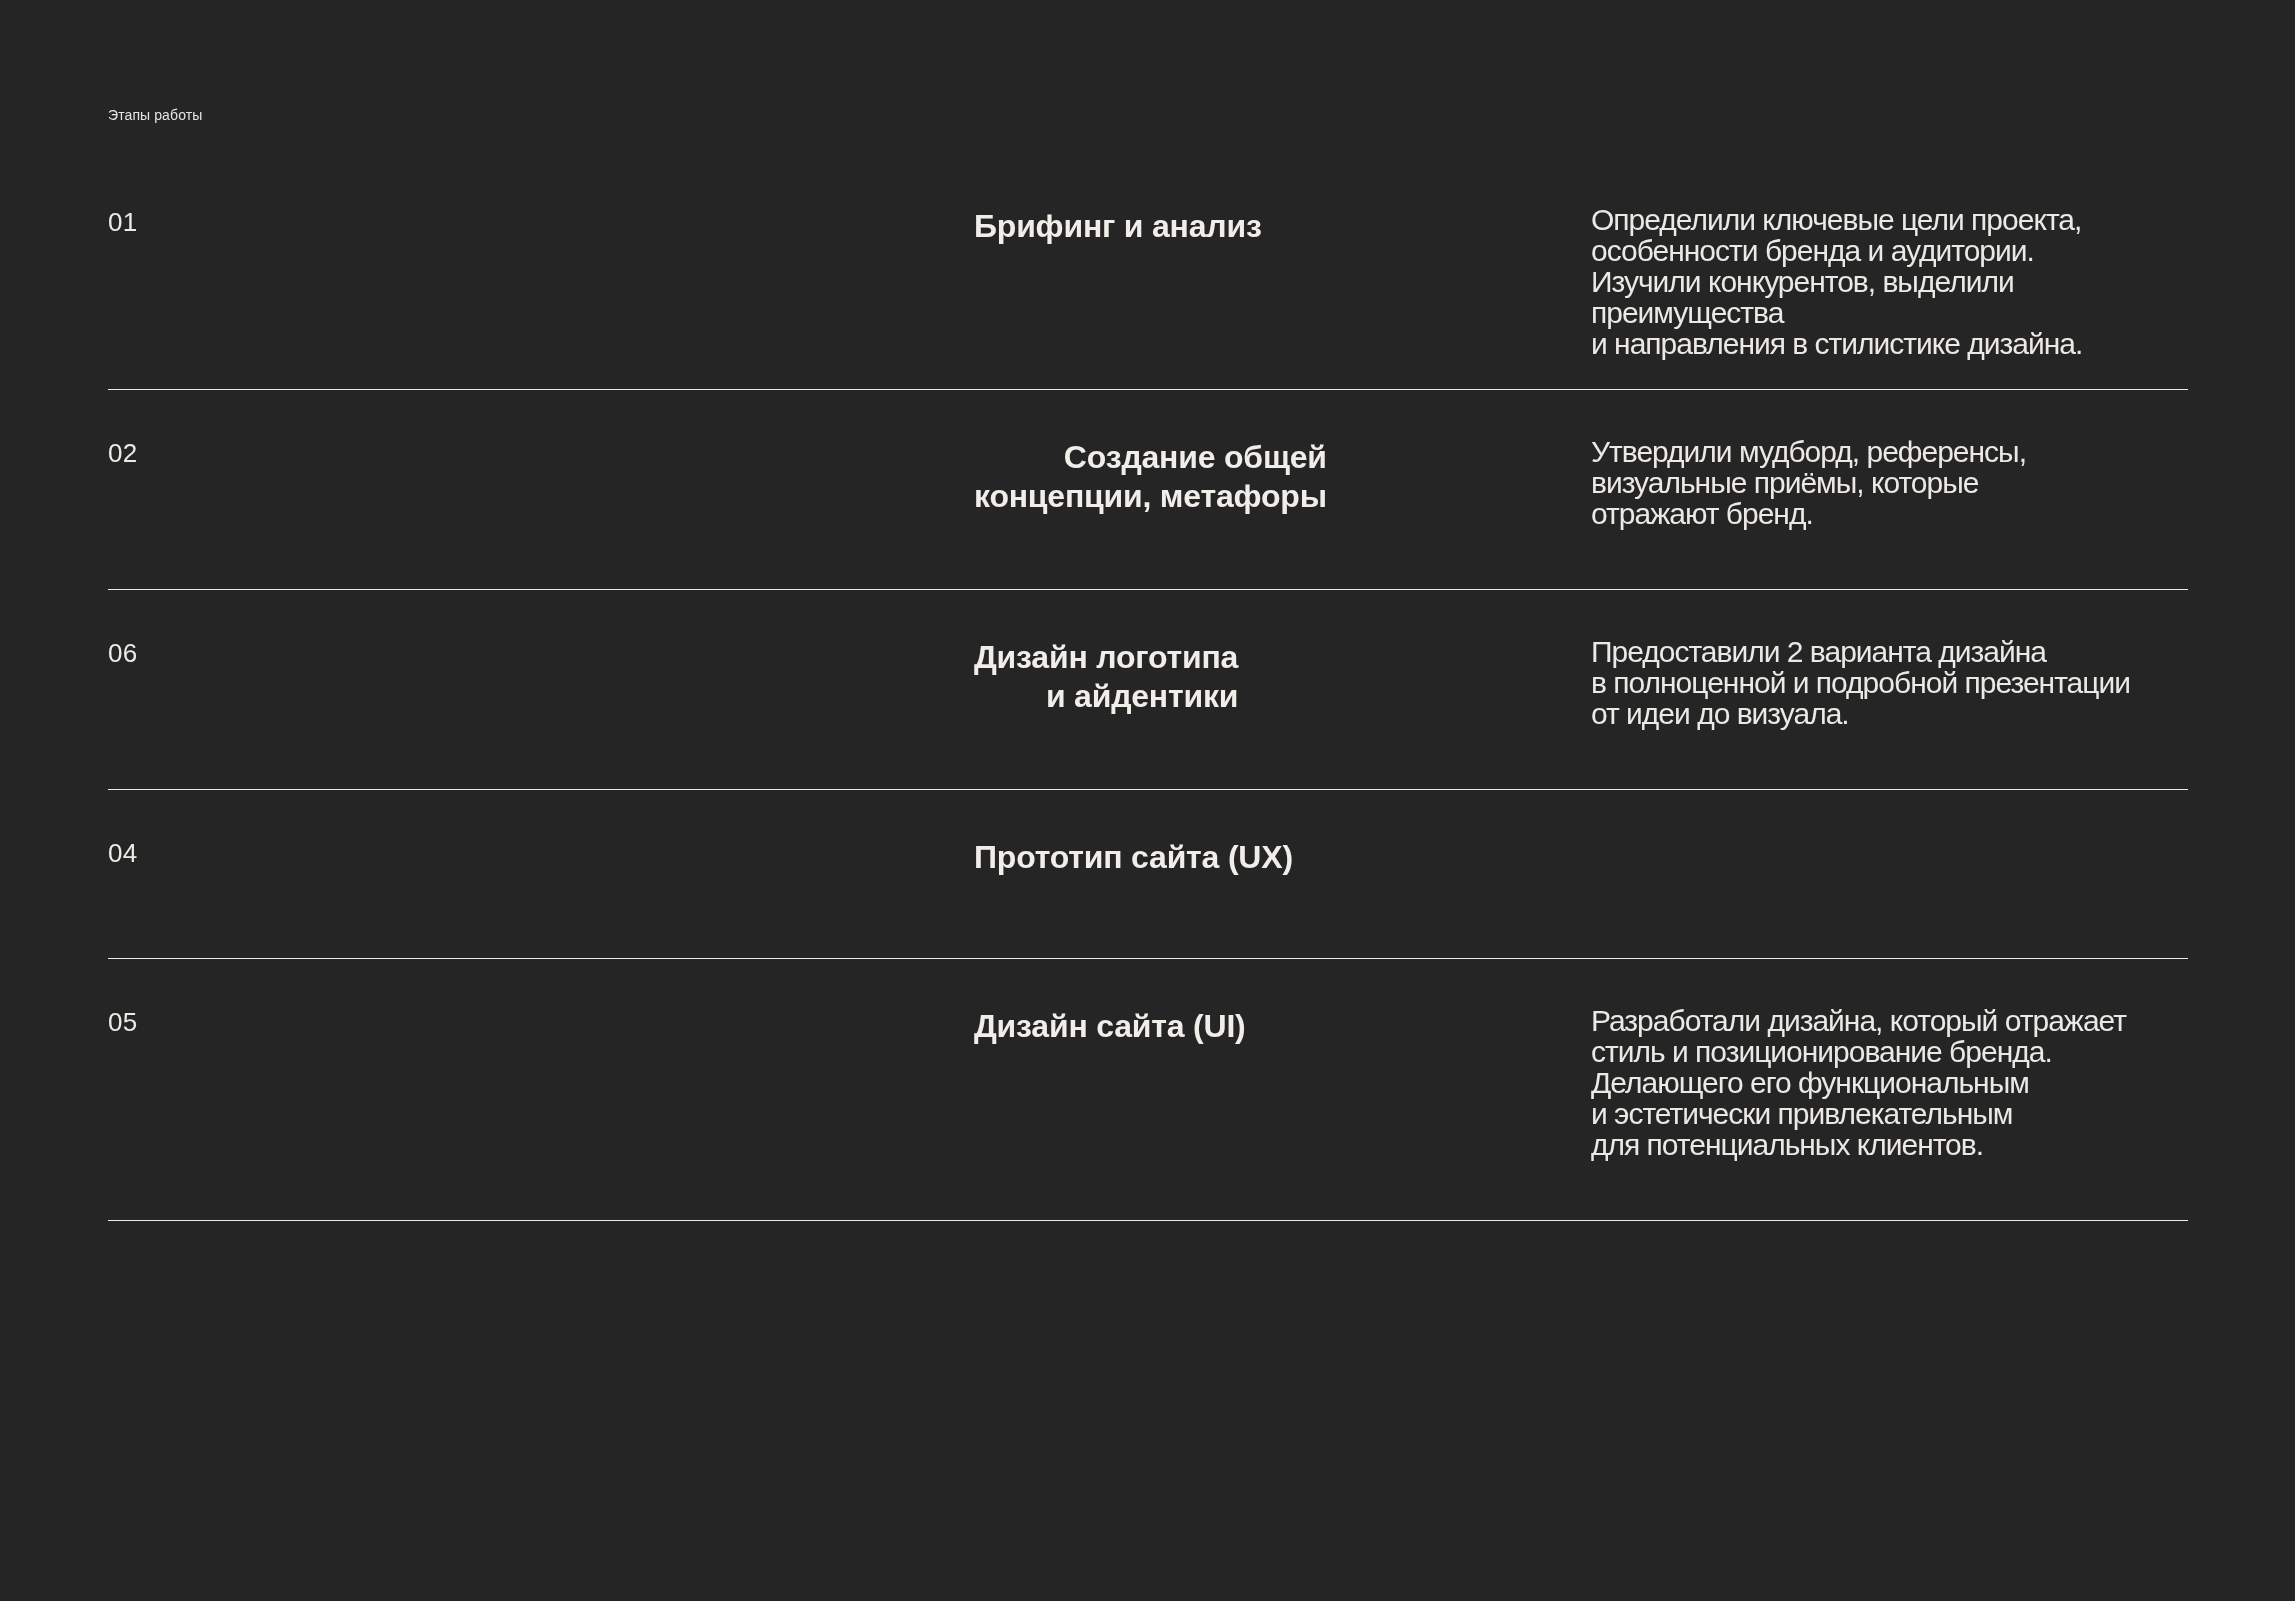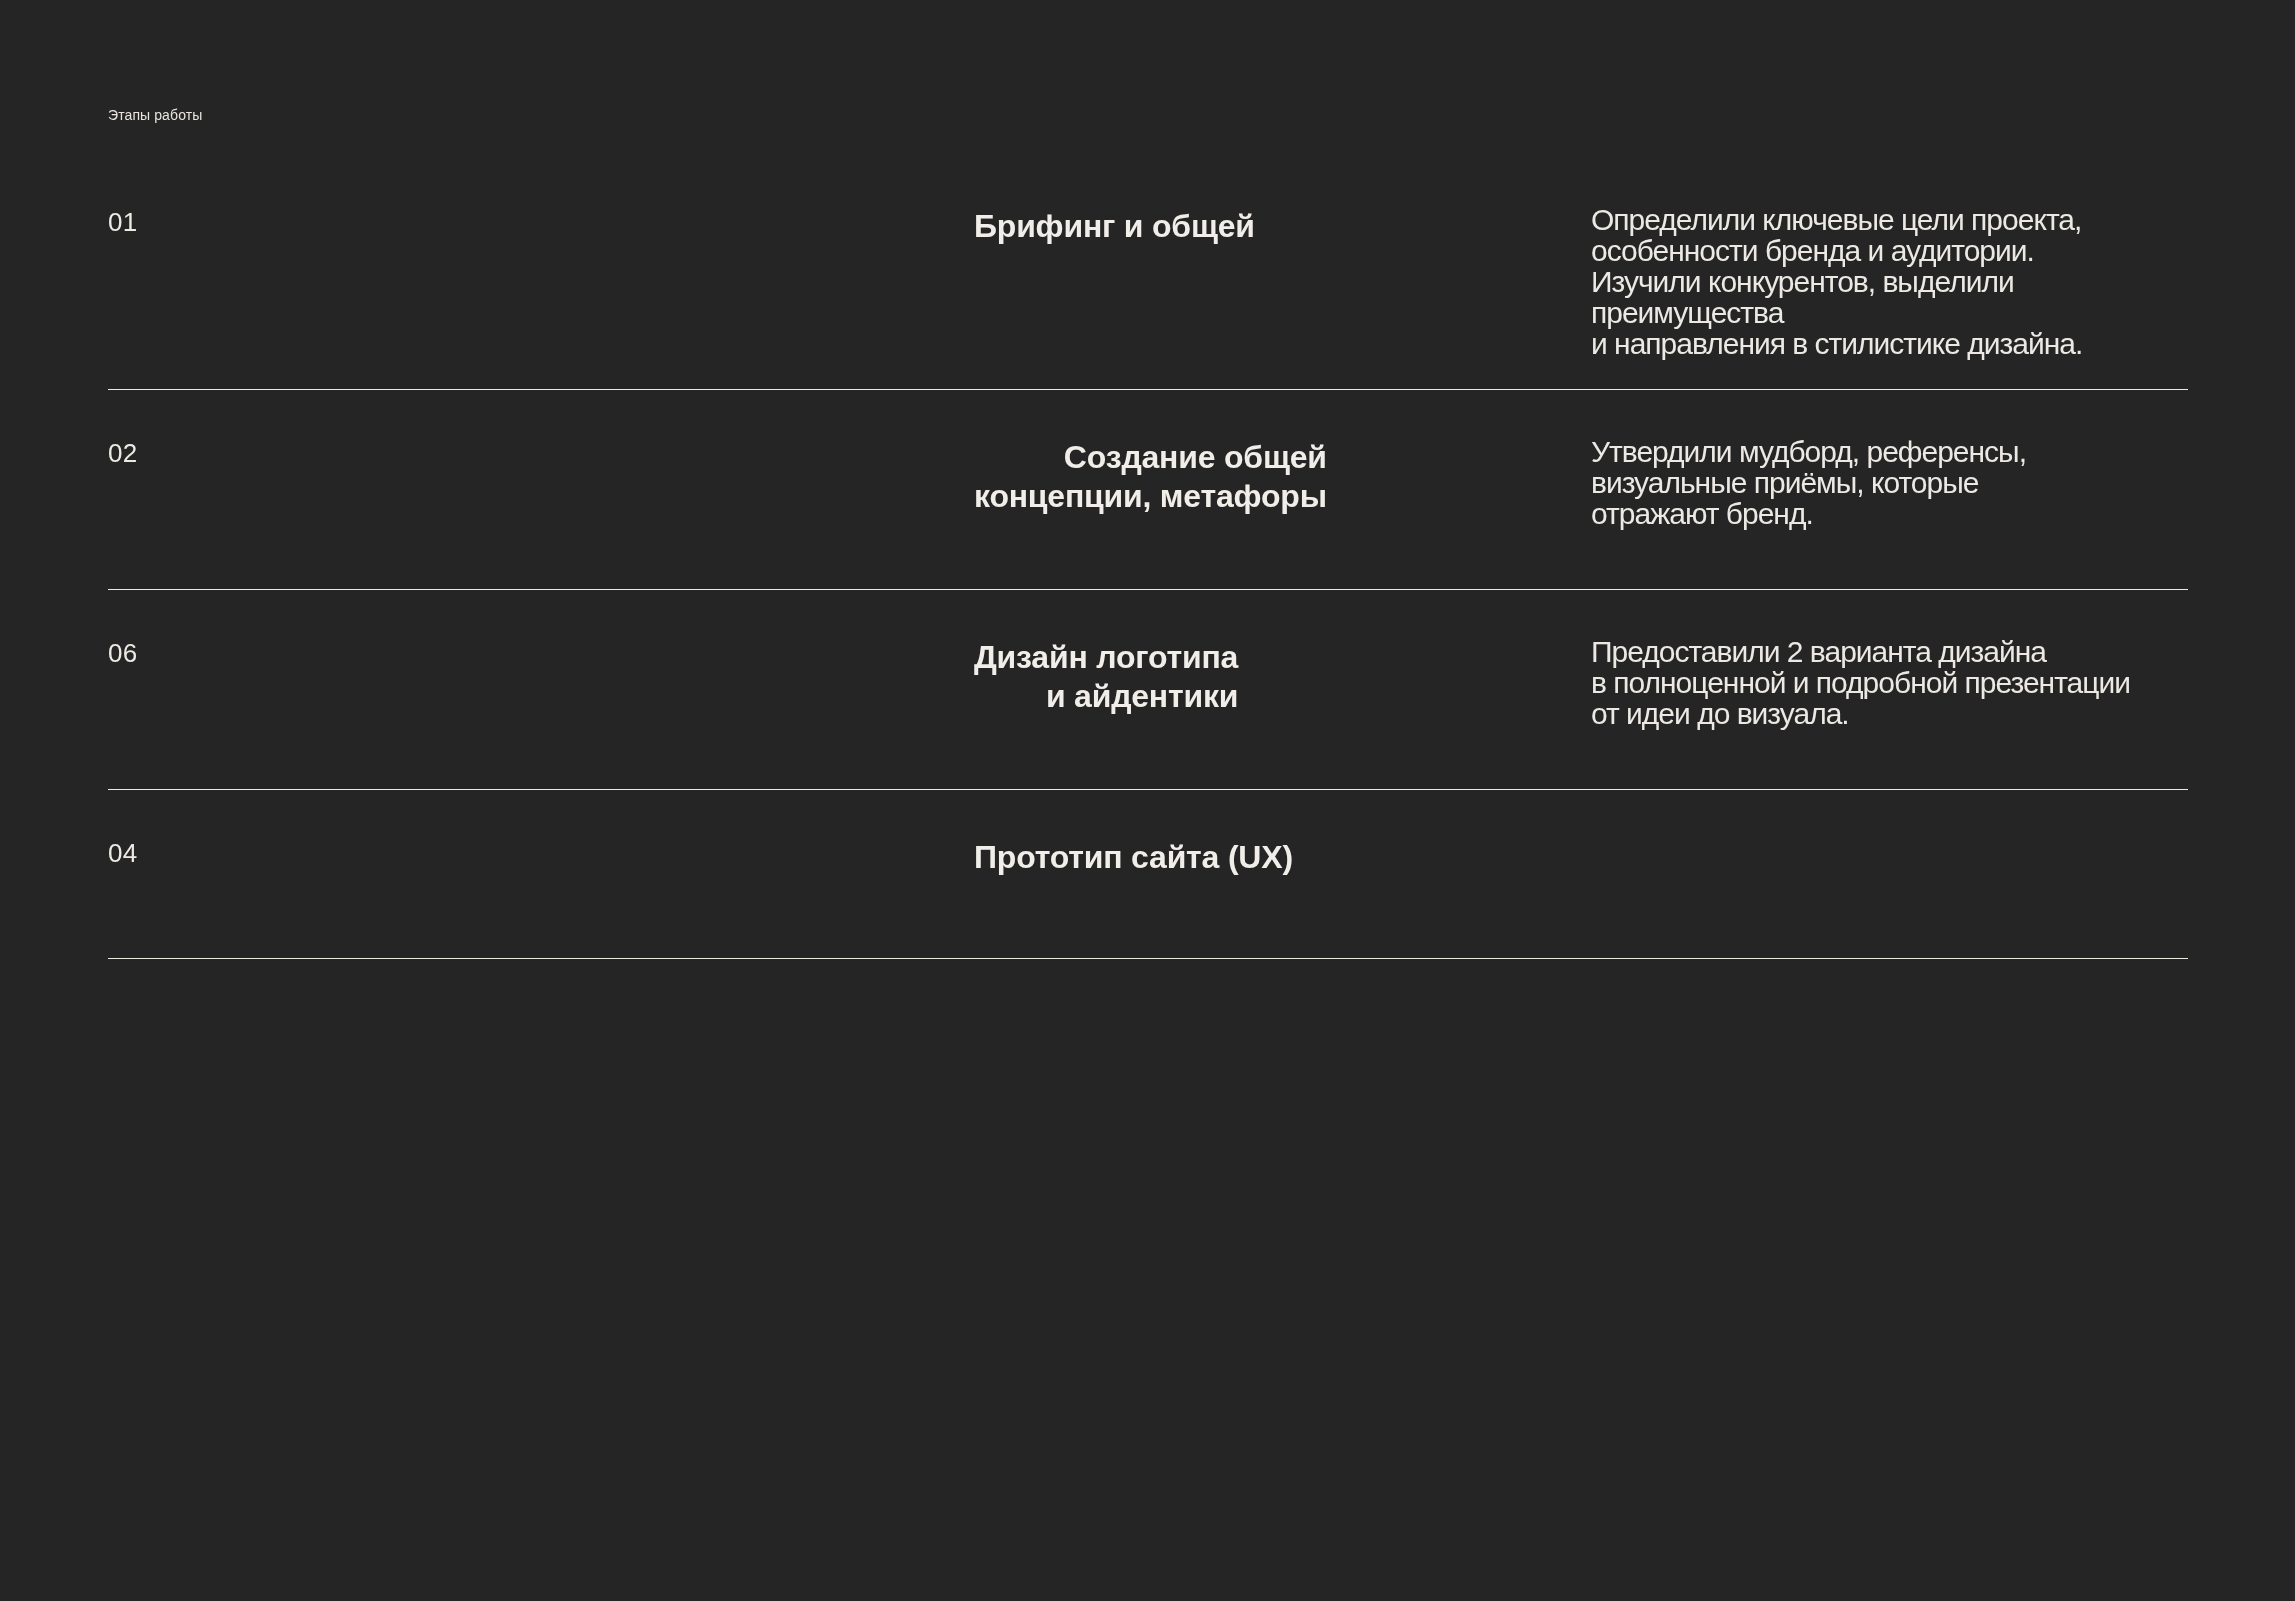--- a/index.html
+++ b/index.html
@@ -78,21 +78,21 @@
     .stage .desc { top: 46px; }
   </style>
 </head>
 <body>
 
 <div class="page-title">Этапы работы</div>
 
 <div class="stages">
   <div class="stage r0">
     <div class="num">01</div>
-    <h2 class="heading">Брифинг и общей</h2>
+    <h2 class="heading">Брифинг и анализ</h2>
     <p class="desc">Определили ключевые цели проекта,
 особенности бренда и аудитории.
 Изучили конкурентов, выделили преимущества
 и направления в стилистике дизайна.</p>
   </div>
   <div class="stage r1">
     <div class="num">02</div>
     <h2 class="heading">Создание общей
 концепции, метафоры</h2>
     <p class="desc">Утвердили мудборд, референсы,
@@ -104,14 +104,23 @@
     <h2 class="heading">Дизайн логотипа
 и айдентики</h2>
     <p class="desc">Предоставили 2 варианта дизайна
 в полноценной и подробной презентации
 от идеи до визуала.</p>
   </div>
   <div class="stage r3">
     <div class="num">04</div>
     <h2 class="heading">Прототип сайта (UX)</h2>
   </div>
+  <div class="stage r4">
+    <div class="num">05</div>
+    <h2 class="heading">Дизайн сайта (UI)</h2>
+    <p class="desc">Разработали дизайна, который отражает
+стиль и позиционирование бренда.
+Делающего его функциональным
+и эстетически привлекательным
+для потенциальных клиентов.</p>
+  </div>
 </div>
 
 
 </body></html>

